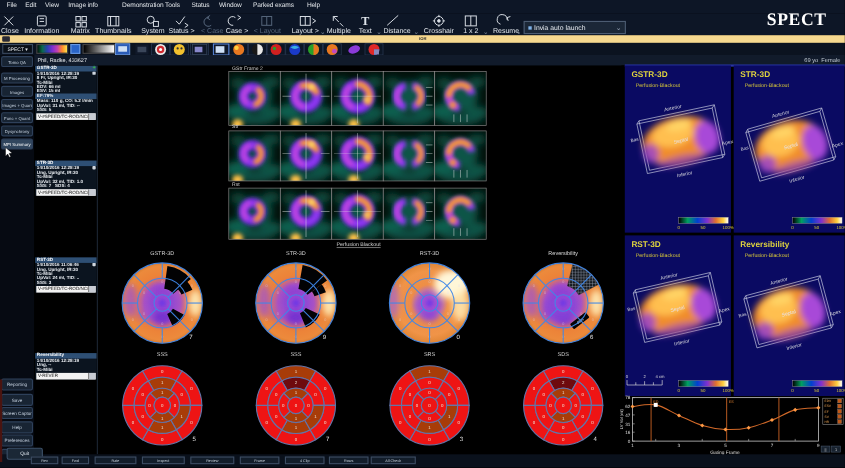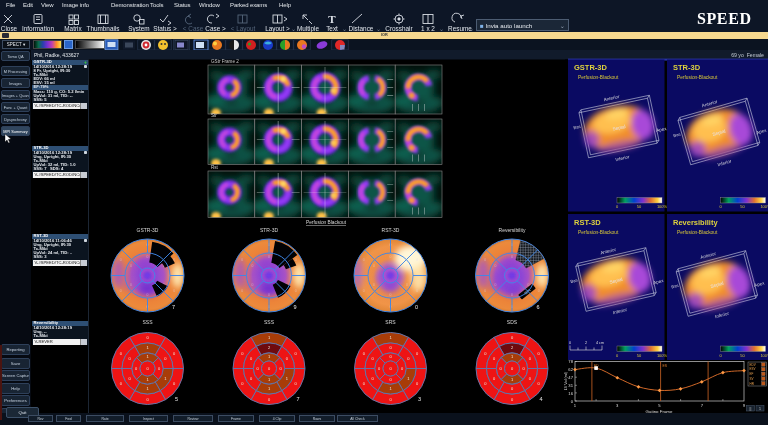--- a/index.html
+++ b/index.html
@@ -103,21 +103,21 @@
 <div class="tlabel" style="left:308px">Multiple</div>
 <div class="tlabel" style="left:332px">Text</div>
 <div class="tlabel" style="left:361px">Distance</div>
 <div class="tlabel" style="left:399px">Crosshair</div>
 <div class="tlabel" style="left:428px">1 x 2</div>
 <div class="tlabel" style="left:460px">Resume</div>
 <div class="abs" style="left:476px;top:6.5px;width:93px;height:12px;background:#1b2737;border:0.5px solid #4c5c72;color:#e6eaef;font-size:6.2px;line-height:11px;">
 <span style="margin-left:3px;color:#7fb2e8">■</span>&nbsp;Invia auto launch
 <span style="position:absolute;right:3px;top:0;color:#9aa8ba;">⌄</span></div>
 </div>
-<div class="sectra">SPEED</div>
+<div class="sectra">SPECT</div>
 <div class="abs ybar">
     <div style="position:absolute;left:2px;top:1px;width:7px;height:4.5px;background:#2a2a34;border-radius:1px;"></div>
 <div style="position:absolute;left:381px;top:1px;font-size:3.8px;color:#333;font-weight:bold;">IOR</div>
   </div>
 <div class="abs bar2">
 <div class="abs" style="left:2px;top:1.5px;width:28px;height:8.5px;background:#0a1018;border:0.5px solid #3a4a60;color:#e6eaef;font-size:4.5px;line-height:8px;text-align:center;">SPECT ▾</div>
 <div class="abs" style="left:33px;top:1.5px;width:29px;height:8.5px;background:linear-gradient(to right,#00150a,#0a6b4a,#2a3fae,#7a2fd0,#c03fb0,#ff8a2a,#ffe24a);border:0.5px solid #444;"></div>
 <div class="abs" style="left:63.5px;top:1.5px;width:9px;height:8.5px;background:#2a65c8;border:0.5px solid #6a9ae0;"></div>
 <div class="abs" style="left:75px;top:1.5px;width:30px;height:8.5px;background:linear-gradient(to right,#000,#fff);border:0.5px solid #444;"></div>
 </div>

